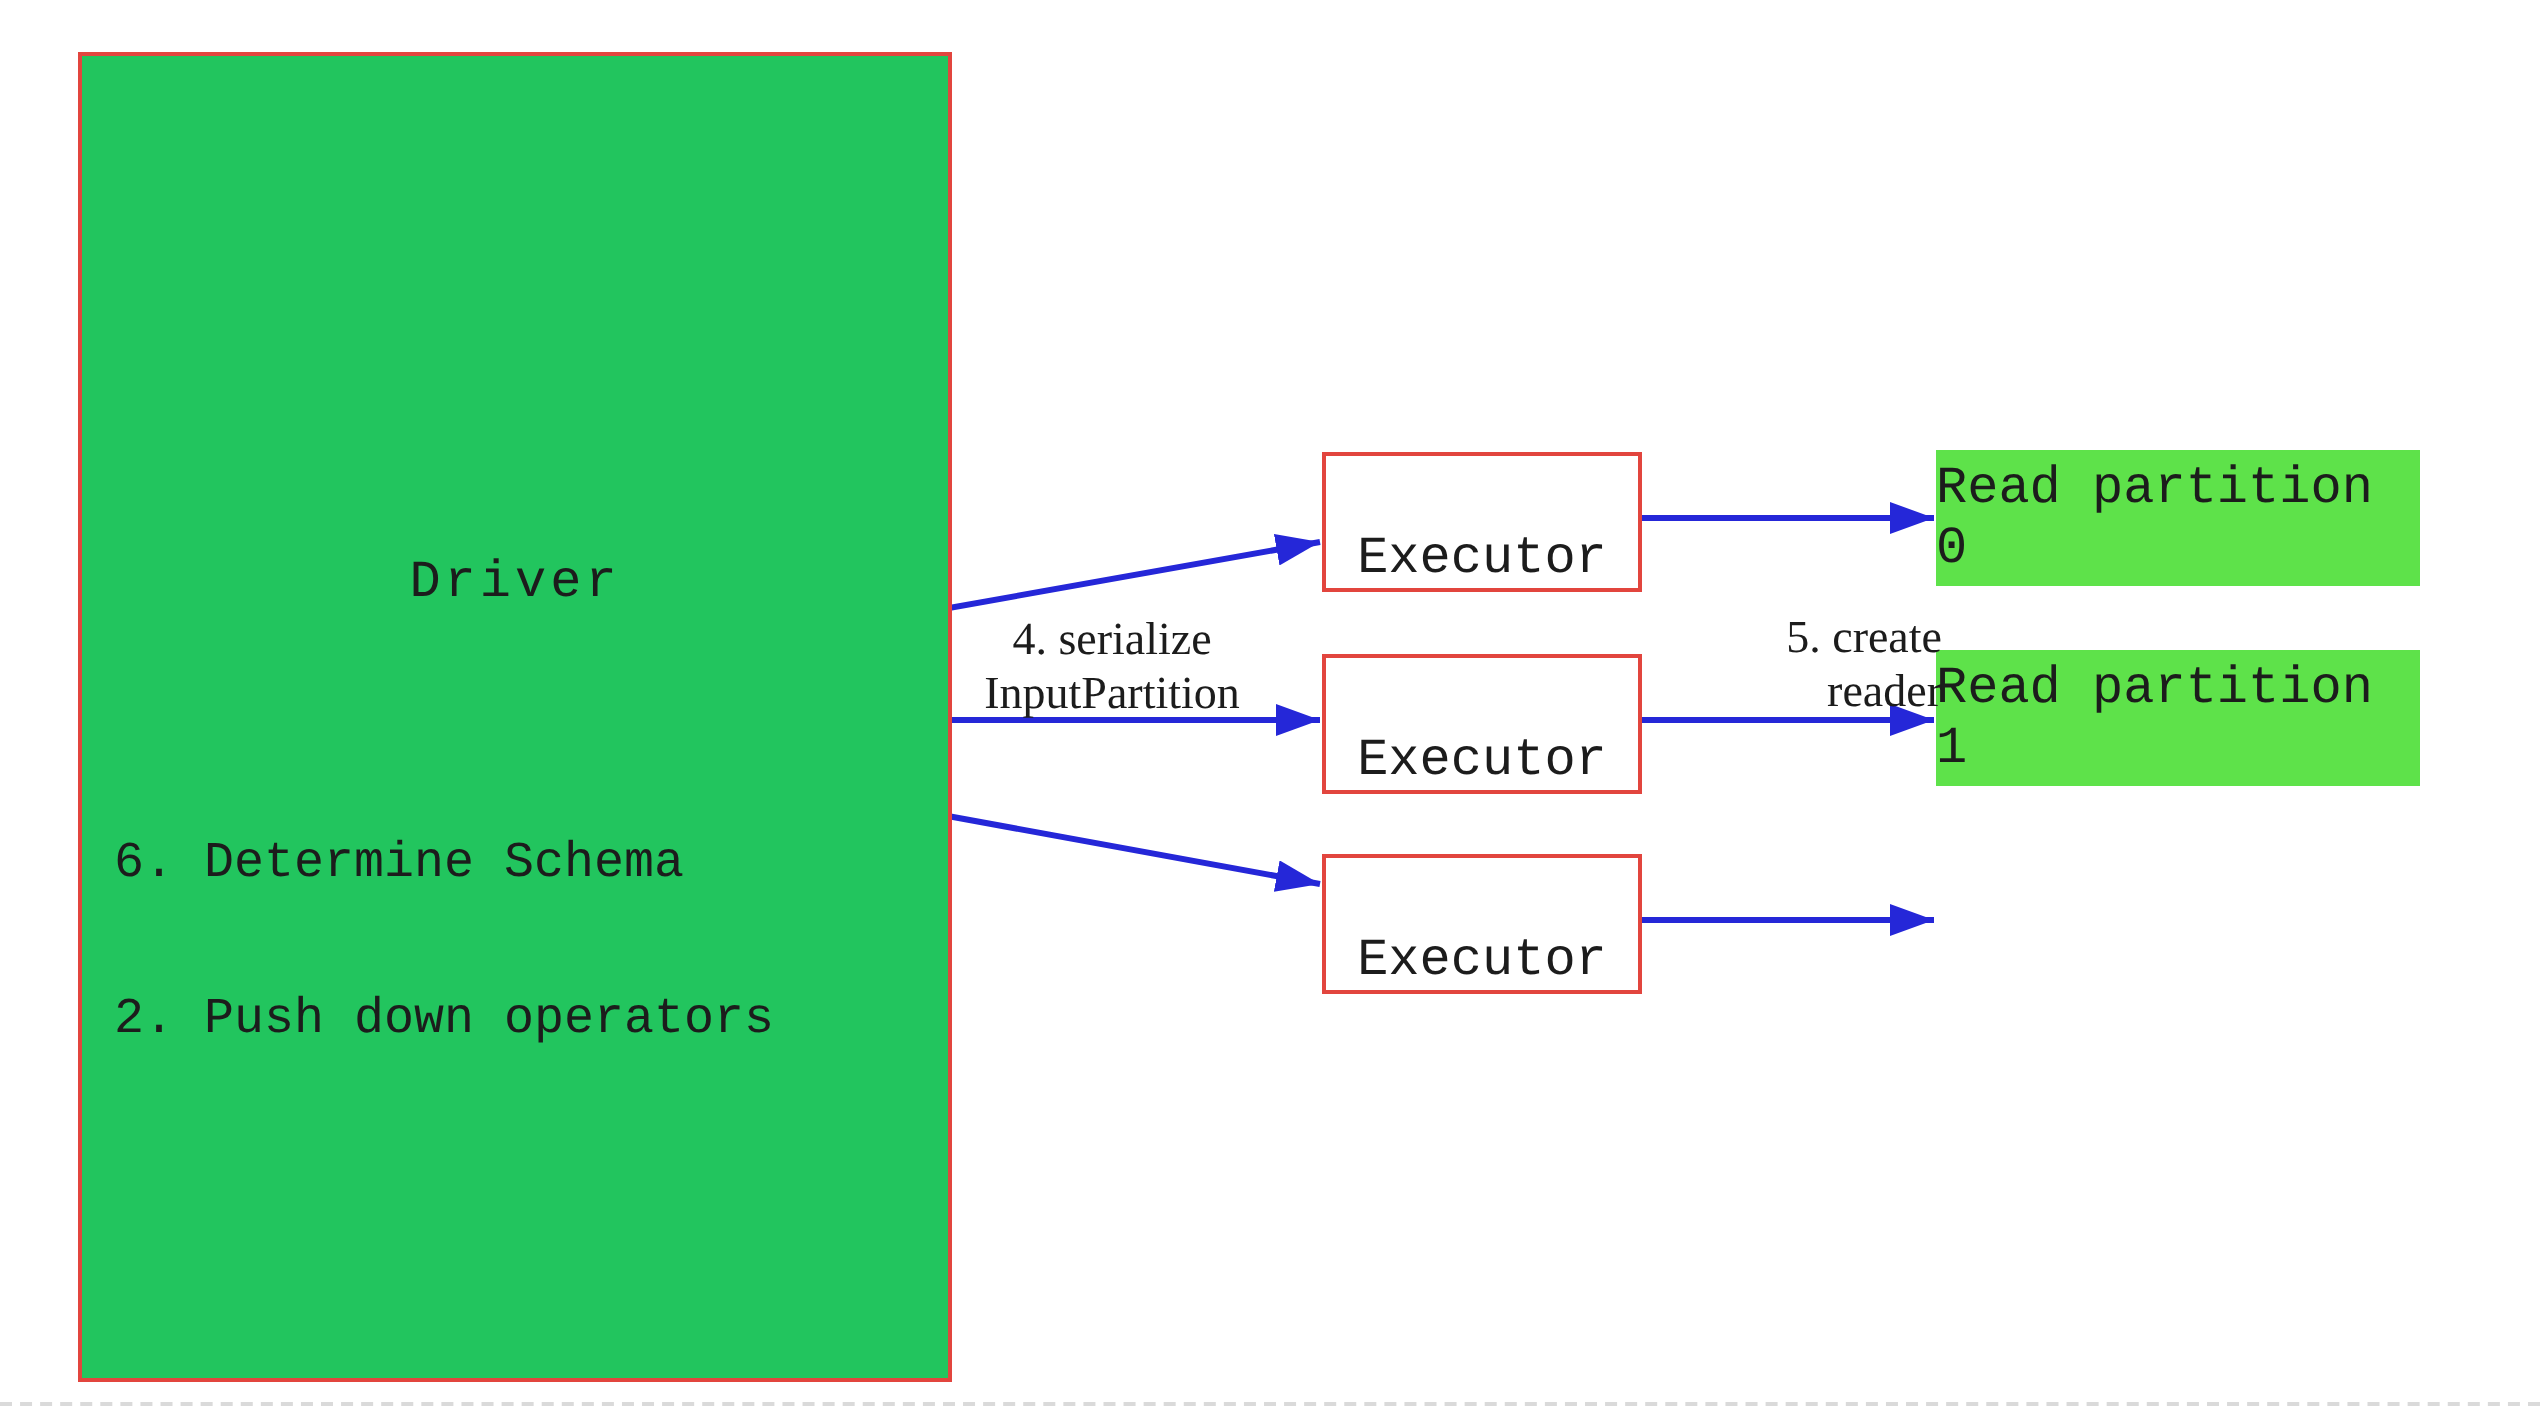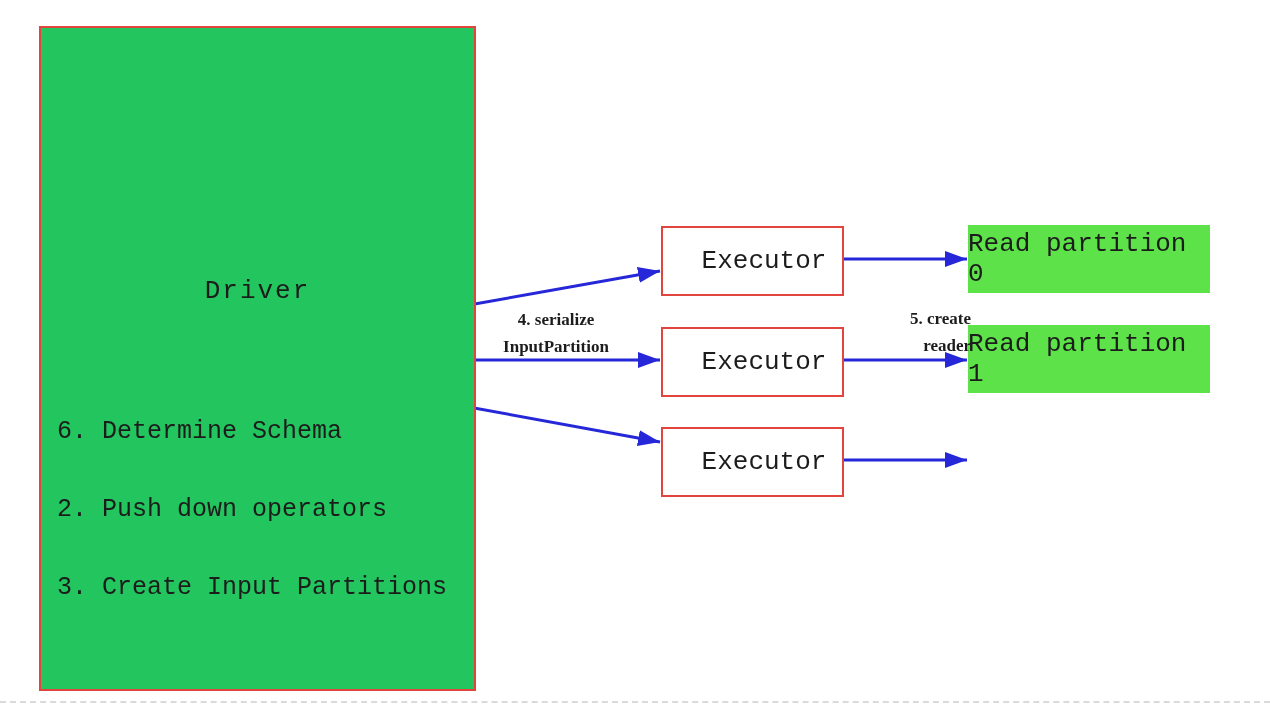--- a/index.html
+++ b/index.html
@@ -56,25 +56,24 @@
     line-height: 26px;
     white-space: pre;
   }
   .exec-box {
     position: absolute;
     left: 661px;
     width: 156px; height: 66px;
     border: 2px solid var(--box-red, #e2453e);
     background: #ffffff;
     display: flex;
-    align-items: center;
+    align-items: flex-end;
     justify-content: center;
     font-size: 26px;
     z-index: 2;
-    padding-left: 23px;
   }
   #exec-0 { top: 226px; }
   #exec-1 { top: 327px; }
   #exec-2 { top: 427px; }
   .partition-box {
     position: absolute;
     left: 968px;
     width: 242px; height: 68px;
     background: var(--partition-green, #5ee24a);
     display: flex;
@@ -83,25 +82,24 @@
     font-size: 26px;
     z-index: 2;
   }
   #part-0 { top: 225px; }
   #part-1 { top: 325px; }
   #part-2 { top: 426px; }
   .edge-label {
     position: absolute;
     z-index: 3;
     font-family: "Liberation Serif", serif;
-    font-size: 17px;
+    font-size: 23px;
     line-height: 27px;
     text-align: center;
     color: var(--text-black, #1c1c1c);
-    font-weight: bold;
   }
   #label-serialize {
     left: 446px; top: 306px;
     width: 220px;
   }
   #label-create-reader {
     left: 811px; top: 305px;
     width: 160px;
     text-align: right;
   }
@@ -130,21 +128,20 @@
     <line class="arrow" x1="818" y1="259" x2="967" y2="259" marker-end="url(#ah)"></line>
     <line class="arrow" x1="818" y1="360" x2="967" y2="360" marker-end="url(#ah)"></line>
     <line class="arrow" x1="818" y1="460" x2="967" y2="460" marker-end="url(#ah)"></line>
   </svg>
 
   <div class="driver-box">
     <div class="driver-title">Driver</div>
     <div class="driver-steps">
       <div>6. Determine Schema</div>
       <div>2. Push down operators</div>
-      <div>3. Create Input Partitions</div>
     </div>
   </div>
 
   <div class="exec-box" id="exec-0">
     <span>Executor</span>
   </div>
   <div class="exec-box" id="exec-1">
     <span>Executor</span>
   </div>
   <div class="exec-box" id="exec-2">

